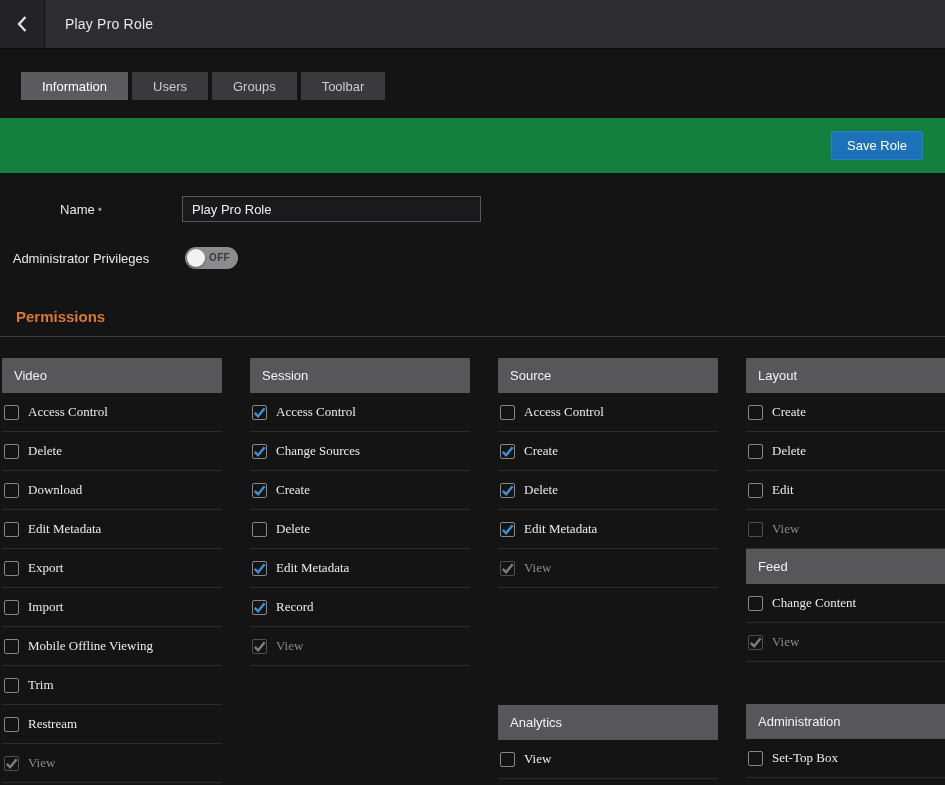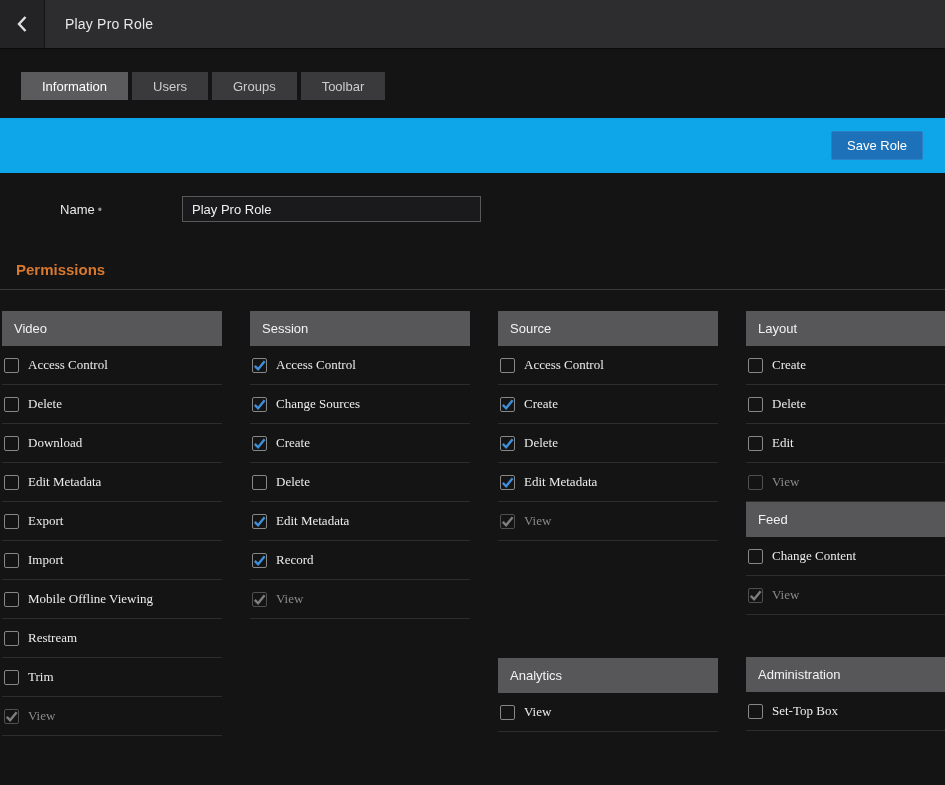--- a/index.html
+++ b/index.html
@@ -25,21 +25,21 @@
   
   .tabs { display:flex; gap:4px; margin:23px 0 0 21px; height:28px; }
   .tab {
     background:#3a3a3c; color:#cccccc; border:none; height:28px; padding:0 21px;
     font-size:13px; font-family:inherit; cursor:pointer;
   }
   .tab.active { background:#5b5b5d; color:#ffffff; }
 
   
   .actionbar {
-    margin-top:18px; height:55px; background:#0ea5e9;
+    margin-top:18px; height:55px; background:#15803d;
     display:flex; align-items:center; justify-content:flex-end; padding-right:22px;
   }
   .save {
     background:#1d71b8; color:#ffffff; border:1px solid #2a80c4; border-radius:2px;
     font-size:13px; font-family:inherit; padding:6px 15px; cursor:pointer;
   }
 
   
   .form-row { display:flex; align-items:center; }
   .name-row { margin-top:23px; }
@@ -123,20 +123,27 @@
 
   <div class="actionbar">
     <button class="save">Save Role</button>
   </div>
 
   <div class="form-row name-row">
     <label class="form-label"><span>Name</span><span class="req">•</span></label>
     <input class="name-input" type="text" value="Play Pro Role" style="">
   </div>
 
+  <div class="form-row admin-row">
+    <label class="form-label">Administrator Privileges</label>
+    <div class="toggle">
+      <span class="knob"></span>
+      <span class="toggle-text">OFF</span>
+    </div>
+  </div>
 
   <h2 class="perm-title">Permissions</h2>
   <div class="perm-divider"></div>
 
   <div class="perm-grid">
       <div class="perm-col">
         <section class="perm-group">
           <div class="group-header">Video</div>
           <div class="perm-row">
             <span class="checkbox"></span>
@@ -161,25 +168,25 @@
           <div class="perm-row">
             <span class="checkbox"></span>
             <span class="perm-label">Import</span>
           </div>
           <div class="perm-row">
             <span class="checkbox"></span>
             <span class="perm-label">Mobile Offline Viewing</span>
           </div>
           <div class="perm-row">
             <span class="checkbox"></span>
+            <span class="perm-label">Trim</span>
+          </div>
+          <div class="perm-row">
+            <span class="checkbox"></span>
             <span class="perm-label">Restream</span>
-          </div>
-          <div class="perm-row">
-            <span class="checkbox"></span>
-            <span class="perm-label">Trim</span>
           </div>
           <div class="perm-row disabled">
             <span class="checkbox checked">
               <svg viewBox="0 0 16 16" width="15" height="15">
                 <path d="M3 8.5 L6.5 12 L13.5 3.5" fill="none" stroke="currentColor" stroke-width="2.6"></path>
               </svg>
             </span>
             <span class="perm-label">View</span>
           </div>
         </section>

